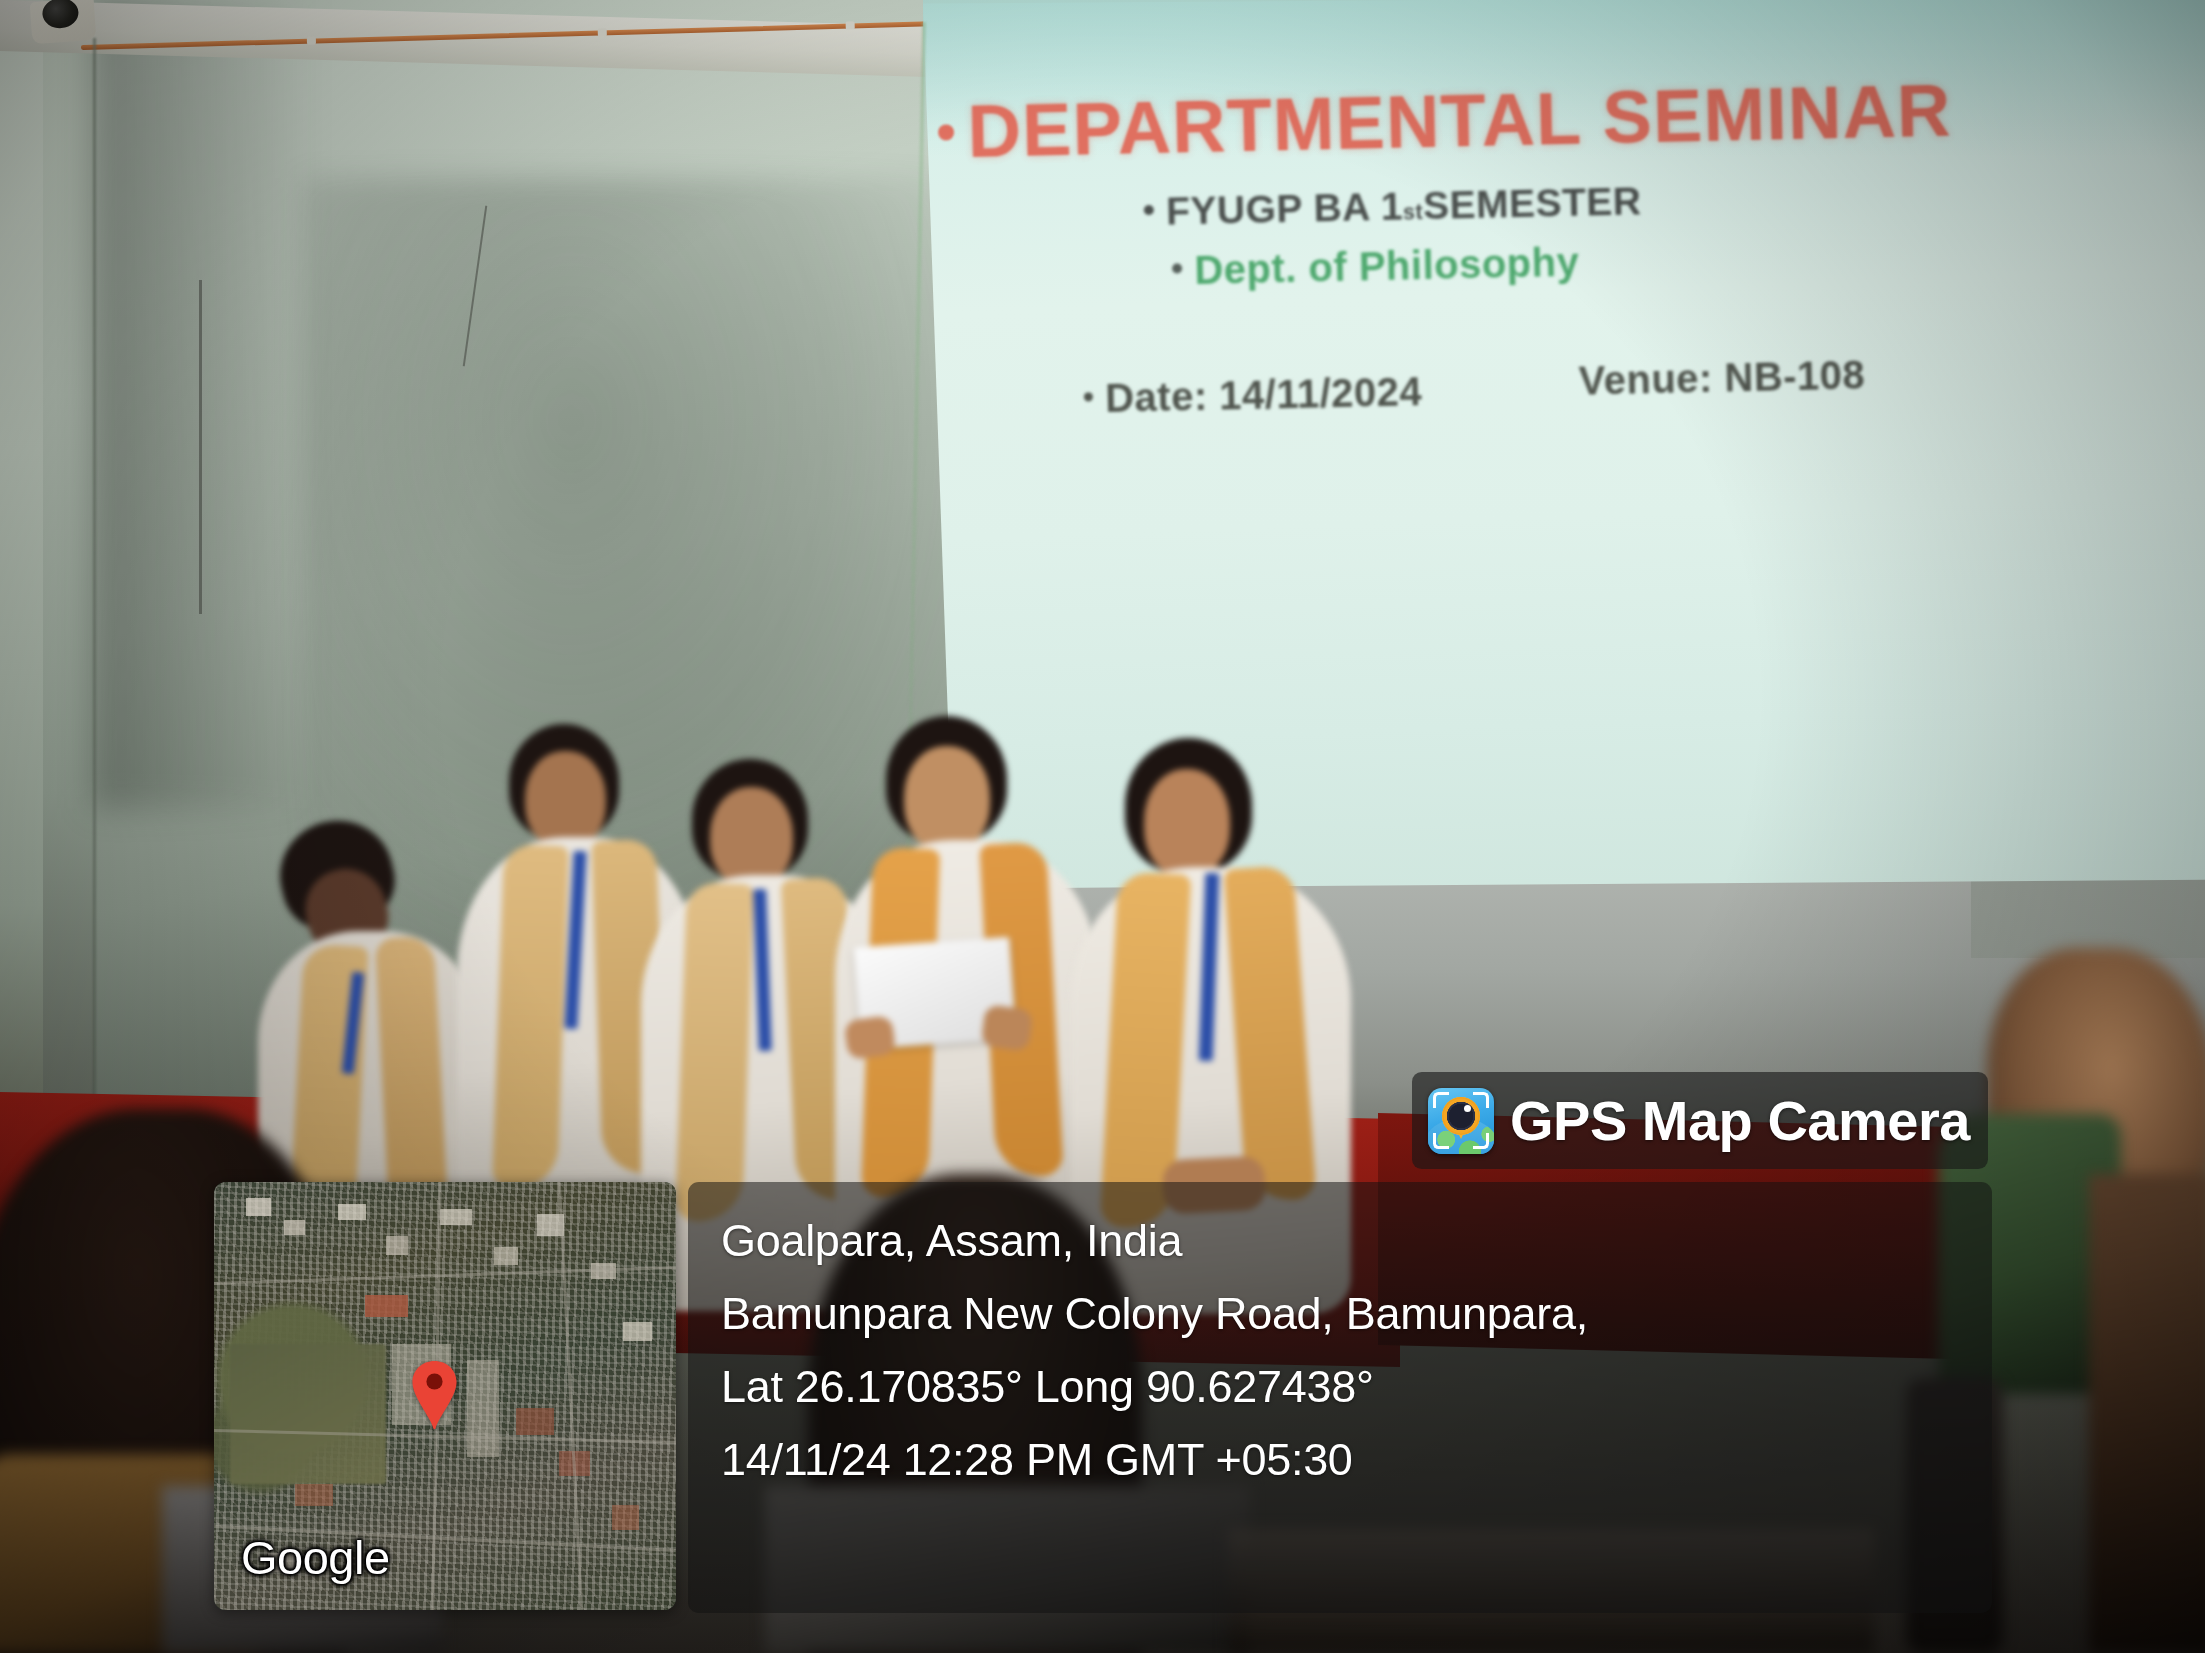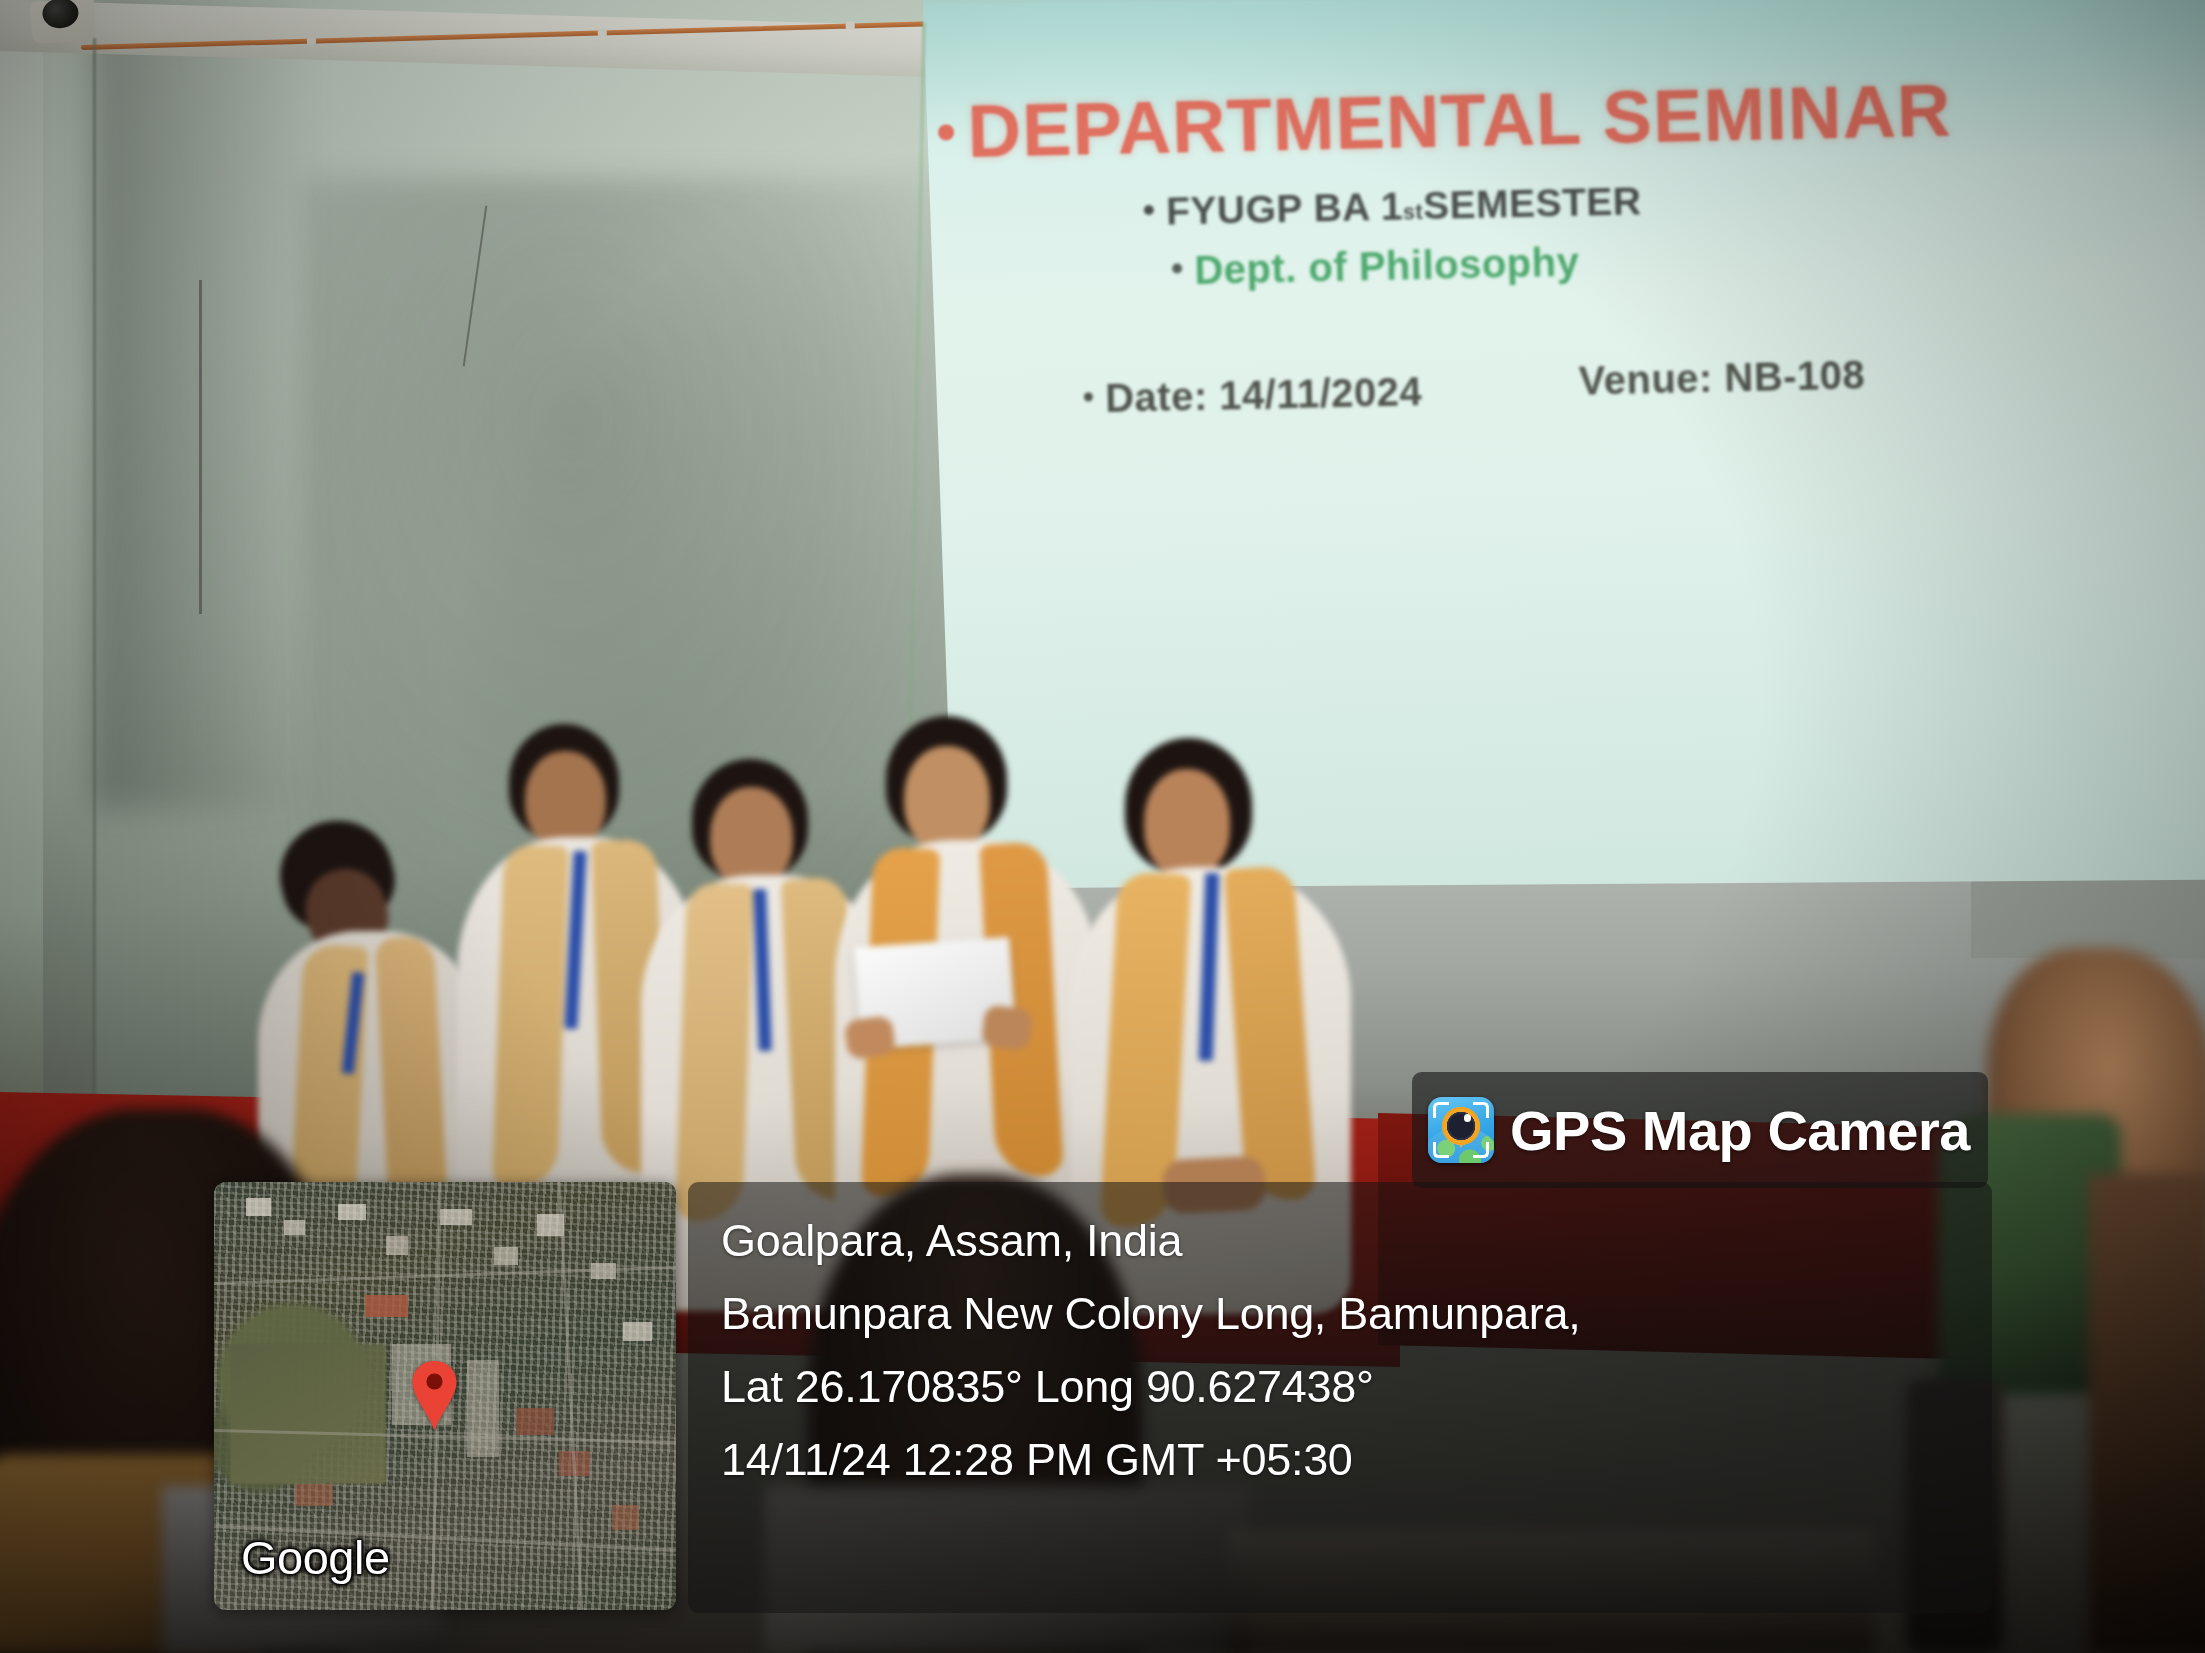--- a/index.html
+++ b/index.html
@@ -233,21 +233,21 @@
     font-size:45px;
     line-height:73px;
     font-weight:400;
     letter-spacing:-0.3px;
     white-space:nowrap;
     text-shadow:0 1.1px 3.2px rgba(0,0,0,.55);
   }
 
   .brand{
     position:absolute;left:1412px;top:1072px;
-    height:116px;
+    height:97px;
     display:flex;align-items:center;
     background:rgba(22,22,22,.62);
     border-radius:9.7px;
     padding:0 18.3px 0 16px;
   }
   .brand-logo{
     width:66px;height:66px;border-radius:14px;flex:none;
     background:linear-gradient(165deg,#66c6f2 0%, #3aa9e8 45%, #1f8ed2 100%);
     position:relative;overflow:hidden;
     box-shadow:0 1.1px 4.3px rgba(0,0,0,.5);
@@ -460,19 +460,19 @@
       <svg viewBox="0 0 98 130" xmlns="http://www.w3.org/2000/svg">
         <path d="M49 2C26 2 8 19 8 41c0 28 32 62 39 86 1 2 3 2 4 0 7-24 39-58 39-86C90 19 72 2 49 2z" fill="#ea4335"></path>
         <circle cx="49" cy="40" r="15" fill="#7a1008"></circle>
       </svg>
     </div>
     <div class="gwm">Google</div>
   </div>
 
   <div class="info-card">
     <div class="info-line">Goalpara, Assam, India</div>
-    <div class="info-line">Bamunpara New Colony Long, Bamunpara,</div>
+    <div class="info-line">Bamunpara New Colony Road, Bamunpara,</div>
     <div class="info-line">Lat 26.170835° Long 90.627438°</div>
     <div class="info-line">14/11/24 12:28 PM GMT +05:30</div>
   </div>
 
 </div>
 
 
 </body></html>

